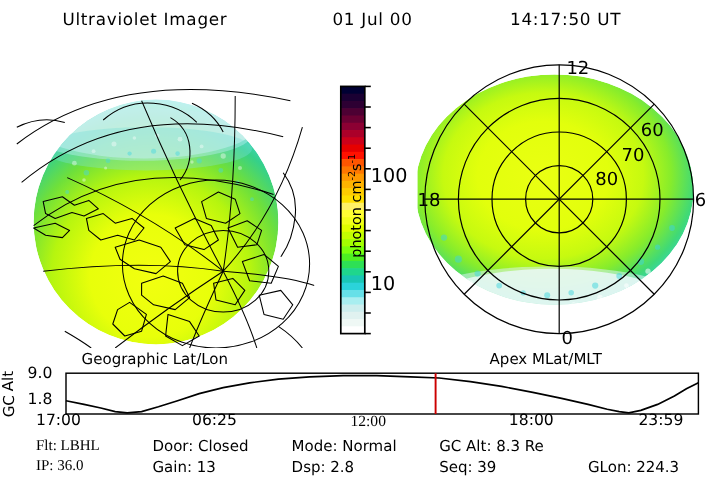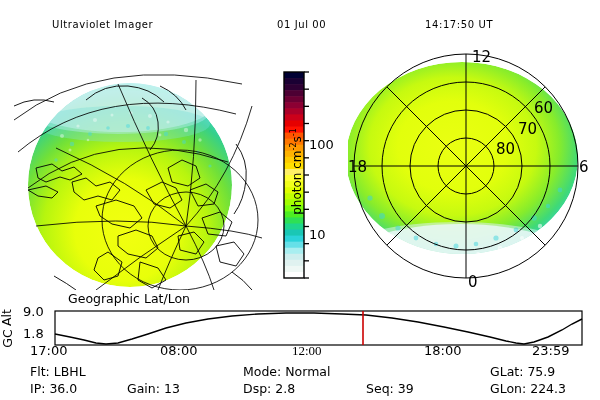--- a/index.html
+++ b/index.html
@@ -18,22 +18,22 @@
   .abs { position: absolute; }
 
   
   #header-bar {
     position: absolute;
     left: 0; top: 0;
     width: 600px; height: 38px;
   }
   #header-bar .hdr-text {
     position: absolute;
-    top: 19px;
-    font-size: 10px;
+    top: 9px;
+    font-size: 14px;
     letter-spacing: 0.6px;
     white-space: nowrap;
   }
   #instrument-title { left: 52px; }
   #obs-date { left: 277px; }
   #obs-time { left: 425px; }
 
   
   #geo-panel {
     left: 0px; top: 40px;
@@ -56,21 +56,21 @@
     top: 104px;
     width: 150px;
     text-align: center;
     font-size: 12px;
     transform: rotate(-90deg);
     white-space: nowrap;
   }
   #colorbar-axis-label sup { font-size: 8px; vertical-align: super; }
   .cb-tick-label {
     position: absolute;
-    font-size: 13px;
+    font-size: 16px;
     white-space: nowrap;
   }
 
   
   #timeline-panel {
     left: 0px; top: 290px;
     width: 550px; height: 66px;
   }
   .tl-caption {
     position: absolute;
@@ -106,21 +106,21 @@
     left: 0px; top: 360px;
     width: 600px; height: 40px;
   }
   .status-cell {
     position: absolute;
     font-size: 12.5px;
     white-space: nowrap;
   }
   .status-row1 { top: 4px; }
   .status-row2 { top: 21px; }
-  .col-a { left: 30px; }
+  .col-a { left: 30px; font-family: Liberation Serif, serif; }
   .col-b { left: 127px; }
   .col-c { left: 243px; }
   .col-d { left: 366px; }
   .col-e { left: 490px; }
 </style>
 </head>
 <body>
 
 <div id="header-bar" class="abs">
   <div class="hdr-text" id="instrument-title">Ultraviolet Imager</div>
@@ -366,49 +366,51 @@
     <text x="0" y="132" font-family="DejaVu Sans, sans-serif" font-size="15">18</text>
 
     <text x="186" y="73" font-family="DejaVu Sans, sans-serif" font-size="15">60</text>
     <text x="170" y="94" font-family="DejaVu Sans, sans-serif" font-size="15">70</text>
     <text x="148" y="114" font-family="DejaVu Sans, sans-serif" font-size="15">80</text>
   </svg>
 </div>
 
 <div id="timeline-panel" class="abs">
   <div class="tl-caption" id="geo-caption">Geographic Lat/Lon</div>
+  <div class="tl-caption" id="apex-caption">Apex MLat/MLT</div>
 
   <div class="tl-ylabel" id="ylabel-alt">Alt</div>
   <div class="tl-ylabel" id="ylabel-gc">GC</div>
 
   <div class="tl-ytick" style="top:14px;">9.0</div>
   <div class="tl-ytick" style="top:36px;">1.8</div>
 
   <svg class="plot-svg abs" style="left:0; top:0;" width="600" height="58" viewBox="0 0 600 58">
 
     <rect x="55" y="21" width="527" height="34" fill="none" stroke="#000000" stroke-width="1.2"></rect>
 
     <polyline fill="none" stroke="#000000" stroke-width="1.4" points="55,44 70,47 84,50 96,53 106,54 118,53 132,49 148,44 166,38 186,33 208,29 232,26 258,24 286,23 314,23 342,24 366,25 392,28 418,32 444,37 468,42 490,47 506,51 516,53 524,54 534,52 548,47 562,40 572,34 582,29"></polyline>
 
     <line x1="363" y1="21" x2="363" y2="55" stroke="#cc0000" stroke-width="1.6"></line>
   </svg>
 
   <div class="tl-xtick" style="left:30px;">17:00</div>
-  <div class="tl-xtick" style="left:160px;">08:00</div>
+  <div class="tl-xtick" style="left:160px;">06:25</div>
   <div class="tl-xtick" style="left:292px;font-family:Liberation Serif, serif;">12:00</div>
   <div class="tl-xtick" style="left:424px;">18:00</div>
   <div class="tl-xtick" style="left:532px;">23:59</div>
 </div>
 
 <div id="status-block" class="abs">
   <div class="status-cell status-row1 col-a">Flt: LBHL</div>
   <div class="status-cell status-row2 col-a">IP: 36.0</div>
 
+  <div class="status-cell status-row1 col-b">Door: Closed</div>
   <div class="status-cell status-row2 col-b">Gain: 13</div>
 
   <div class="status-cell status-row1 col-c">Mode: Normal</div>
   <div class="status-cell status-row2 col-c">Dsp:   2.8</div>
 
+  <div class="status-cell status-row1 col-d">GC Alt: 8.3 Re</div>
   <div class="status-cell status-row2 col-d">Seq: 39</div>
 
-  <div class="status-cell status-row1 col-e">GLat:  75.9</div>
   <div class="status-cell status-row2 col-e">GLon: 224.3</div>
 </div>
 
 </body></html>

